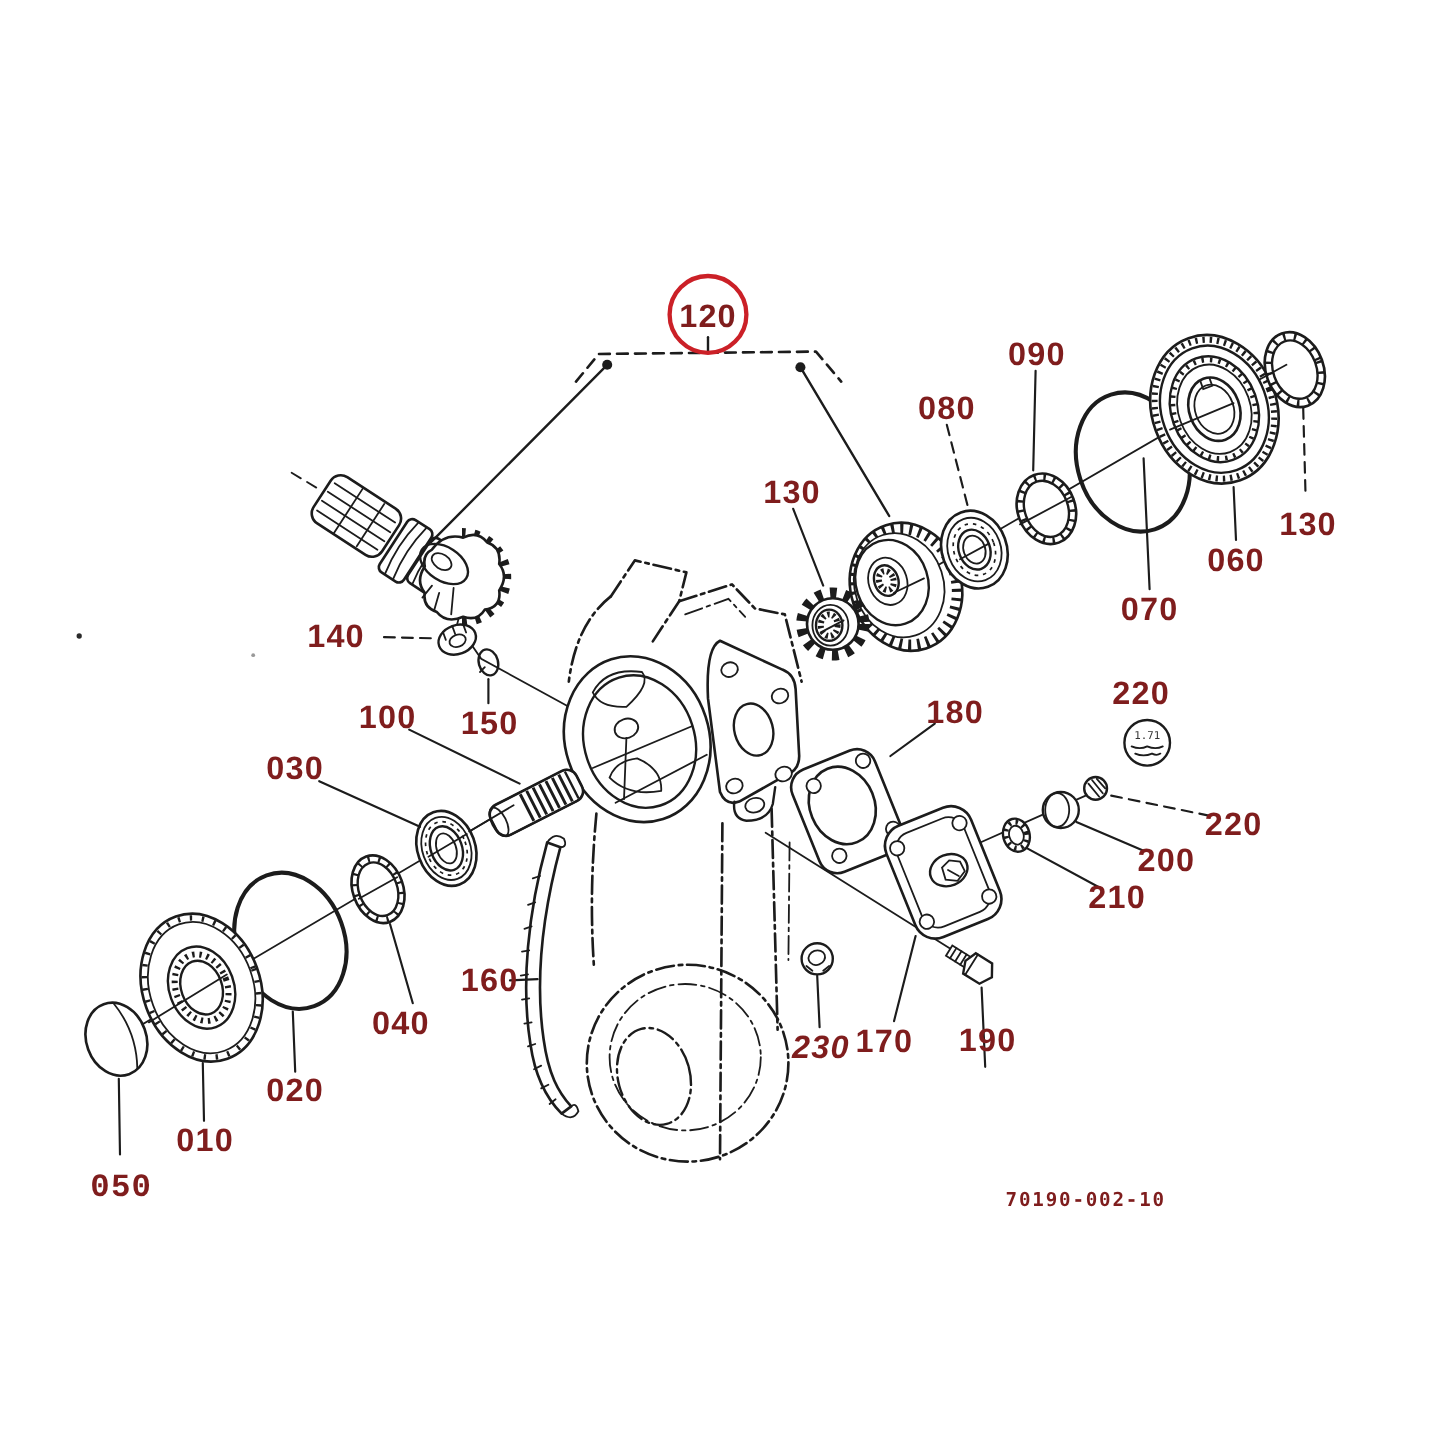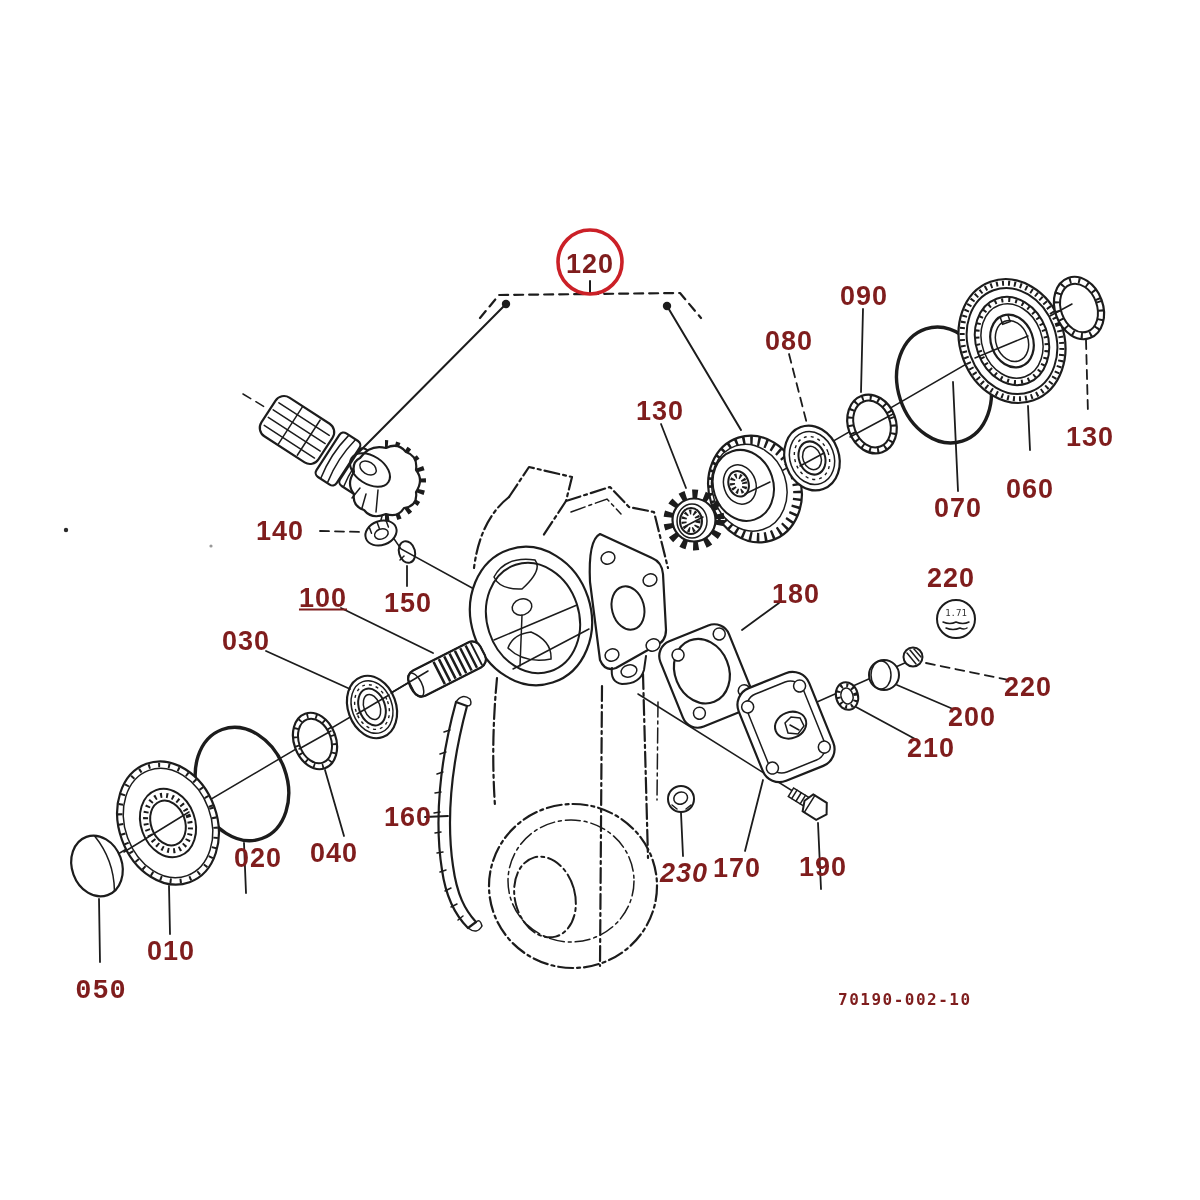--- a/index.html
+++ b/index.html
@@ -325,28 +325,28 @@
   </g>
 
   <circle cx="590" cy="262" r="32" fill="none" stroke="#cb2027" stroke-width="3.6"></circle>
 </svg>
 
 <div class="callout" style="left:590px;top:264px;">120</div>
 <div class="callout" style="left:660px;top:411px;">130</div>
 <div class="callout" style="left:789px;top:341px;">080</div>
 <div class="callout" style="left:864px;top:296px;">090</div>
 <div class="callout" style="left:958px;top:508px;">070</div>
-<div class="callout" style="left:1030px;top:467px;margin-top:22px;">060</div>
+<div class="callout" style="left:1030px;top:467px;">060</div>
 <div class="callout" style="left:1090px;top:437px;">130</div>
 <div class="callout" style="left:280px;top:531px;">140</div>
-<div class="callout" style="left:323px;top:598px;text-decoration:underline;">100</div>
+<div class="callout" style="left:323px;top:598px;">100</div>
 <div class="callout" style="left:408px;top:603px;">150</div>
 <div class="callout" style="left:246px;top:641px;">030</div>
 <div class="callout" style="left:334px;top:853px;">040</div>
-<div class="callout" style="left:246px;top:858px;margin-left:12px;">020</div>
+<div class="callout" style="left:246px;top:909px;">020</div>
 <div class="callout" style="left:171px;top:951px;">010</div>
 <div class="callout" style="left:101px;top:991px;font-family:Liberation Mono, monospace;">050</div>
 <div class="callout" style="left:408px;top:817px;">160</div>
 <div class="callout" style="left:684px;top:873px;font-style:italic;">230</div>
 <div class="callout" style="left:737px;top:868px;text-align:right;">170</div>
 <div class="callout" style="left:823px;top:867px;">190</div>
 <div class="callout" style="left:796px;top:594px;">180</div>
 <div class="callout" style="left:931px;top:748px;">210</div>
 <div class="callout" style="left:972px;top:717px;">200</div>
 <div class="callout" style="left:1028px;top:687px;">220</div>

